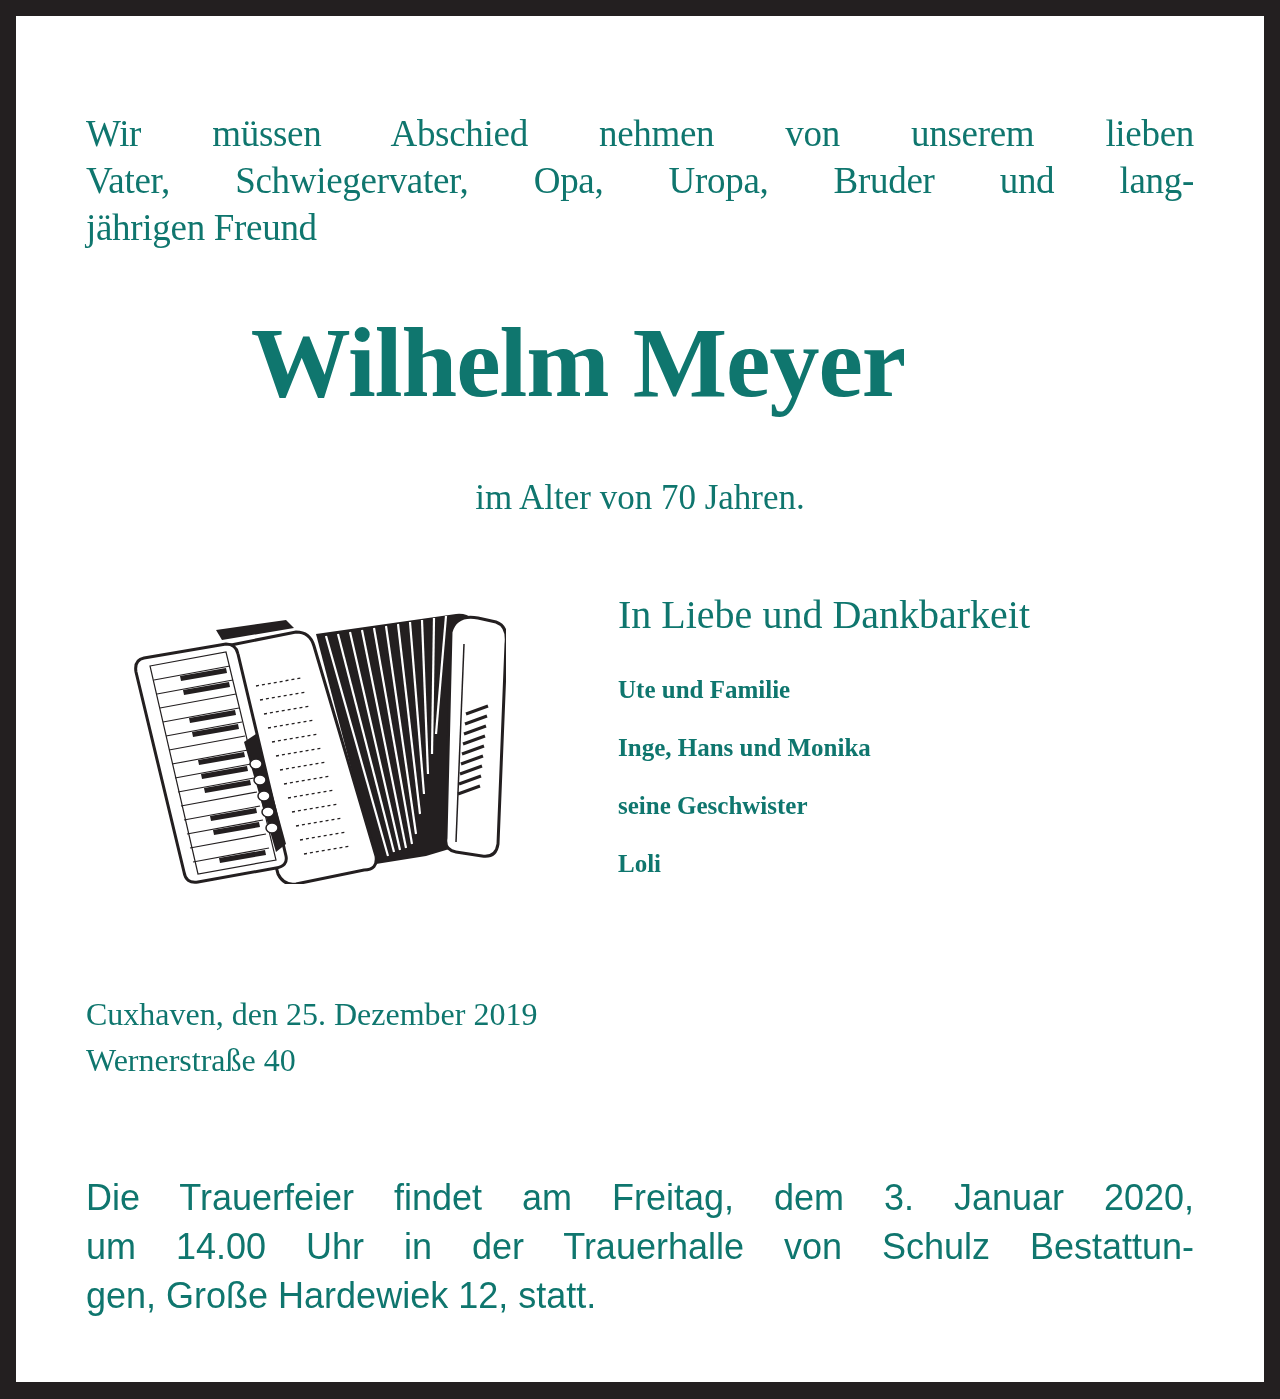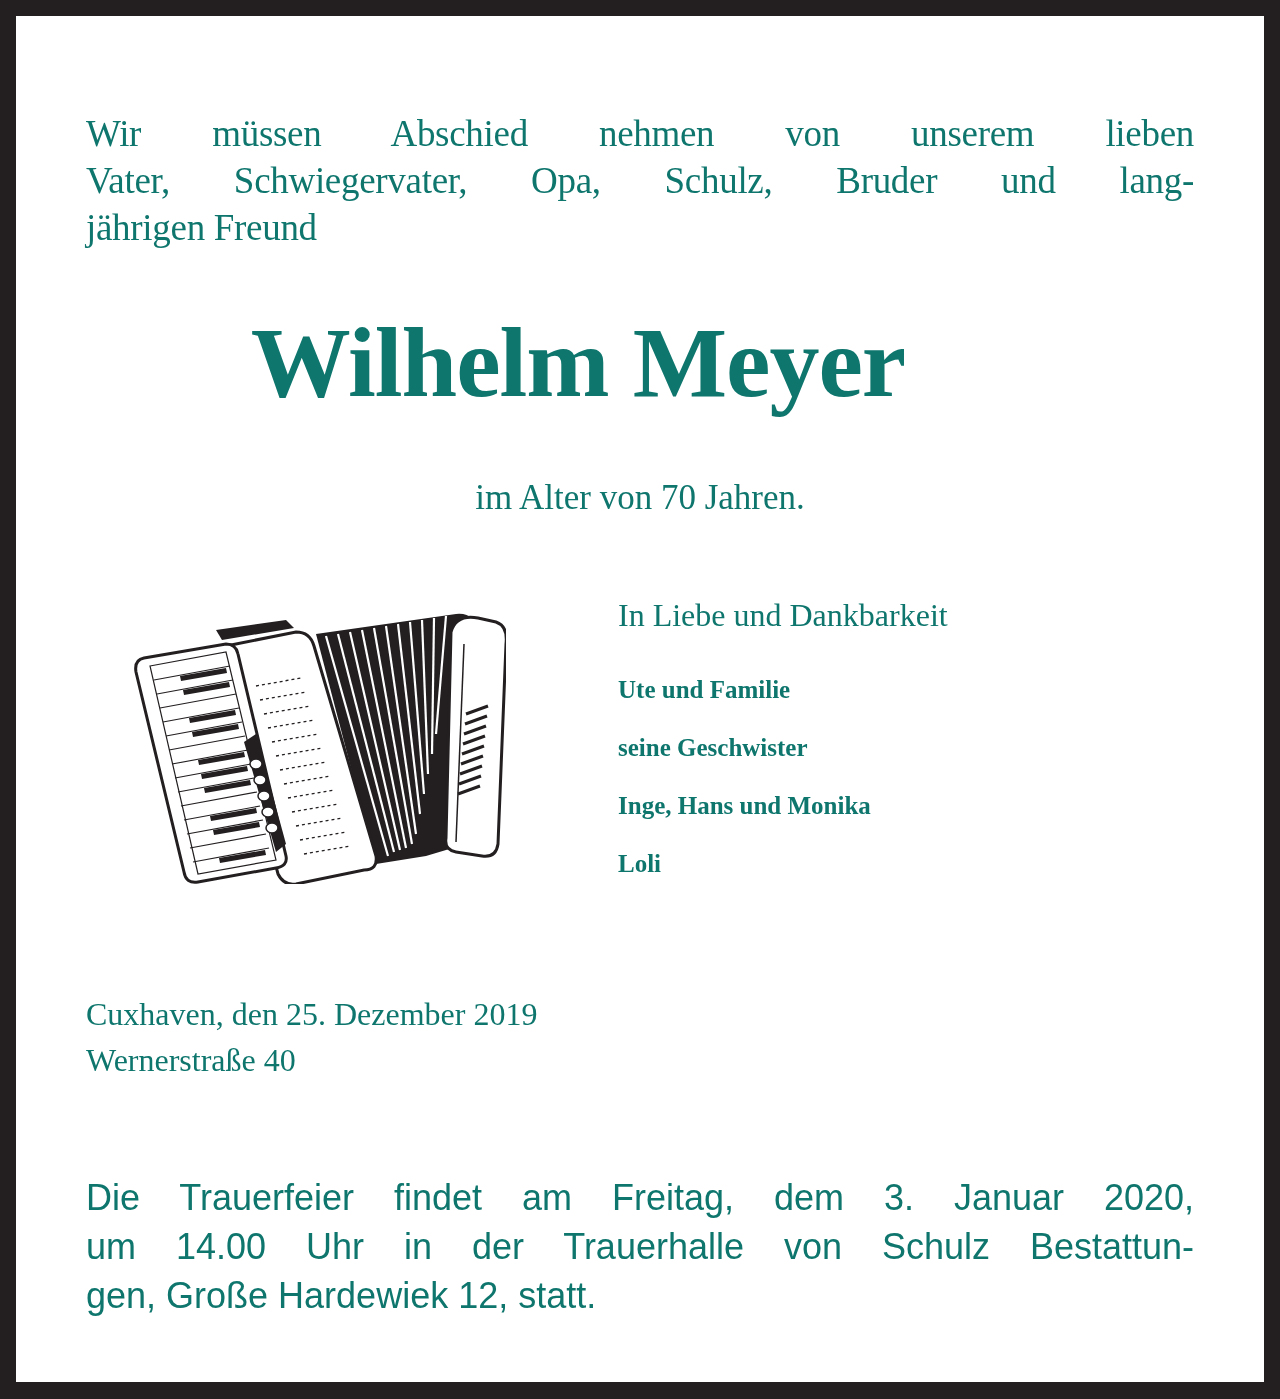--- a/index.html
+++ b/index.html
@@ -8,38 +8,38 @@
           font-family:"DejaVu Serif","Liberation Serif",serif; }
   .intro { position:absolute; left:70px; top:94px; width:1108px; font-size:37px; line-height:47px;
            text-align:justify; text-align-last:left; letter-spacing:-0.3px; font-family:"Liberation Serif",serif; }
   .intro .l { display:block; text-align:justify; text-align-last:justify; }
   .intro .l.last { text-align-last:left; }
   .name { position:absolute; left:0; top:292px; width:1124px; text-align:center; font-weight:bold;
           font-size:100px; line-height:110px; letter-spacing:-1px; font-family:"Liberation Serif",serif; }
   .age { position:absolute; left:0; top:460px; width:1248px; text-align:center; font-size:35px; line-height:44px;
          font-family:"Liberation Serif",serif; }
   .accordion { position:absolute; left:110px; top:578px; width:380px; height:290px; }
-  .thanks { position:absolute; left:602px; top:577px; font-size:32px; line-height:44px; font-family:"Liberation Serif",serif; }
+  .thanks { position:absolute; left:602px; top:577px; font-size:40px; line-height:44px; font-family:"Liberation Serif",serif; }
   .names { position:absolute; left:602px; top:645px; font-size:25px; line-height:58px; font-weight:bold;
            font-family:"Liberation Serif",serif; }
   .names div { white-space:nowrap; }
   .place { position:absolute; left:70px; top:975px; font-size:32px; line-height:46px; font-family:"Liberation Serif",serif; }
   .funeral { position:absolute; left:70px; top:1157px; width:1108px; font-size:36px; line-height:49px;
              font-family:Liberation Sans, sans-serif; }
   .funeral .l { display:block; text-align:justify; text-align-last:justify; }
   .funeral .l.last { text-align-last:left; }
 </style>
 </head>
 <body>
 
 <div class="card">
 
   <div class="intro">
     <span class="l">Wir müssen Abschied nehmen von unserem lieben</span>
-    <span class="l">Vater, Schwiegervater, Opa, Schulz, Bruder und lang-</span>
+    <span class="l">Vater, Schwiegervater, Opa, Uropa, Bruder und lang-</span>
     <span class="l last">jährigen Freund</span>
   </div>
 
   <div class="name">Wilhelm Meyer</div>
   <div class="age">im Alter von 70 Jahren.</div>
 
   <div class="accordion">
     <svg width="380" height="290" viewBox="0 0 380 290" xmlns="http://www.w3.org/2000/svg">
 
       <path d="M190 40 L330 20 Q350 18 350 40 L340 250 L300 262 L250 270 Z" fill="#231f20"></path>
@@ -129,22 +129,22 @@
         <ellipse cx="142" cy="218" rx="6" ry="5"></ellipse>
         <ellipse cx="146" cy="234" rx="6" ry="5"></ellipse>
       </g>
     </svg>
   </div>
 
   <div class="thanks">In Liebe und Dankbarkeit</div>
 
   <div class="names">
     <div>Ute und Familie</div>
+    <div>Inge, Hans und Monika</div>
     <div>seine Geschwister</div>
-    <div>Inge, Hans und Monika</div>
     <div>Loli</div>
   </div>
 
   <div class="place">
     <div>Cuxhaven, den 25. Dezember 2019</div>
     <div>Wernerstraße 40</div>
   </div>
 
   <div class="funeral">
     <span class="l">Die Trauerfeier findet am Freitag, dem 3. Januar 2020,</span>

